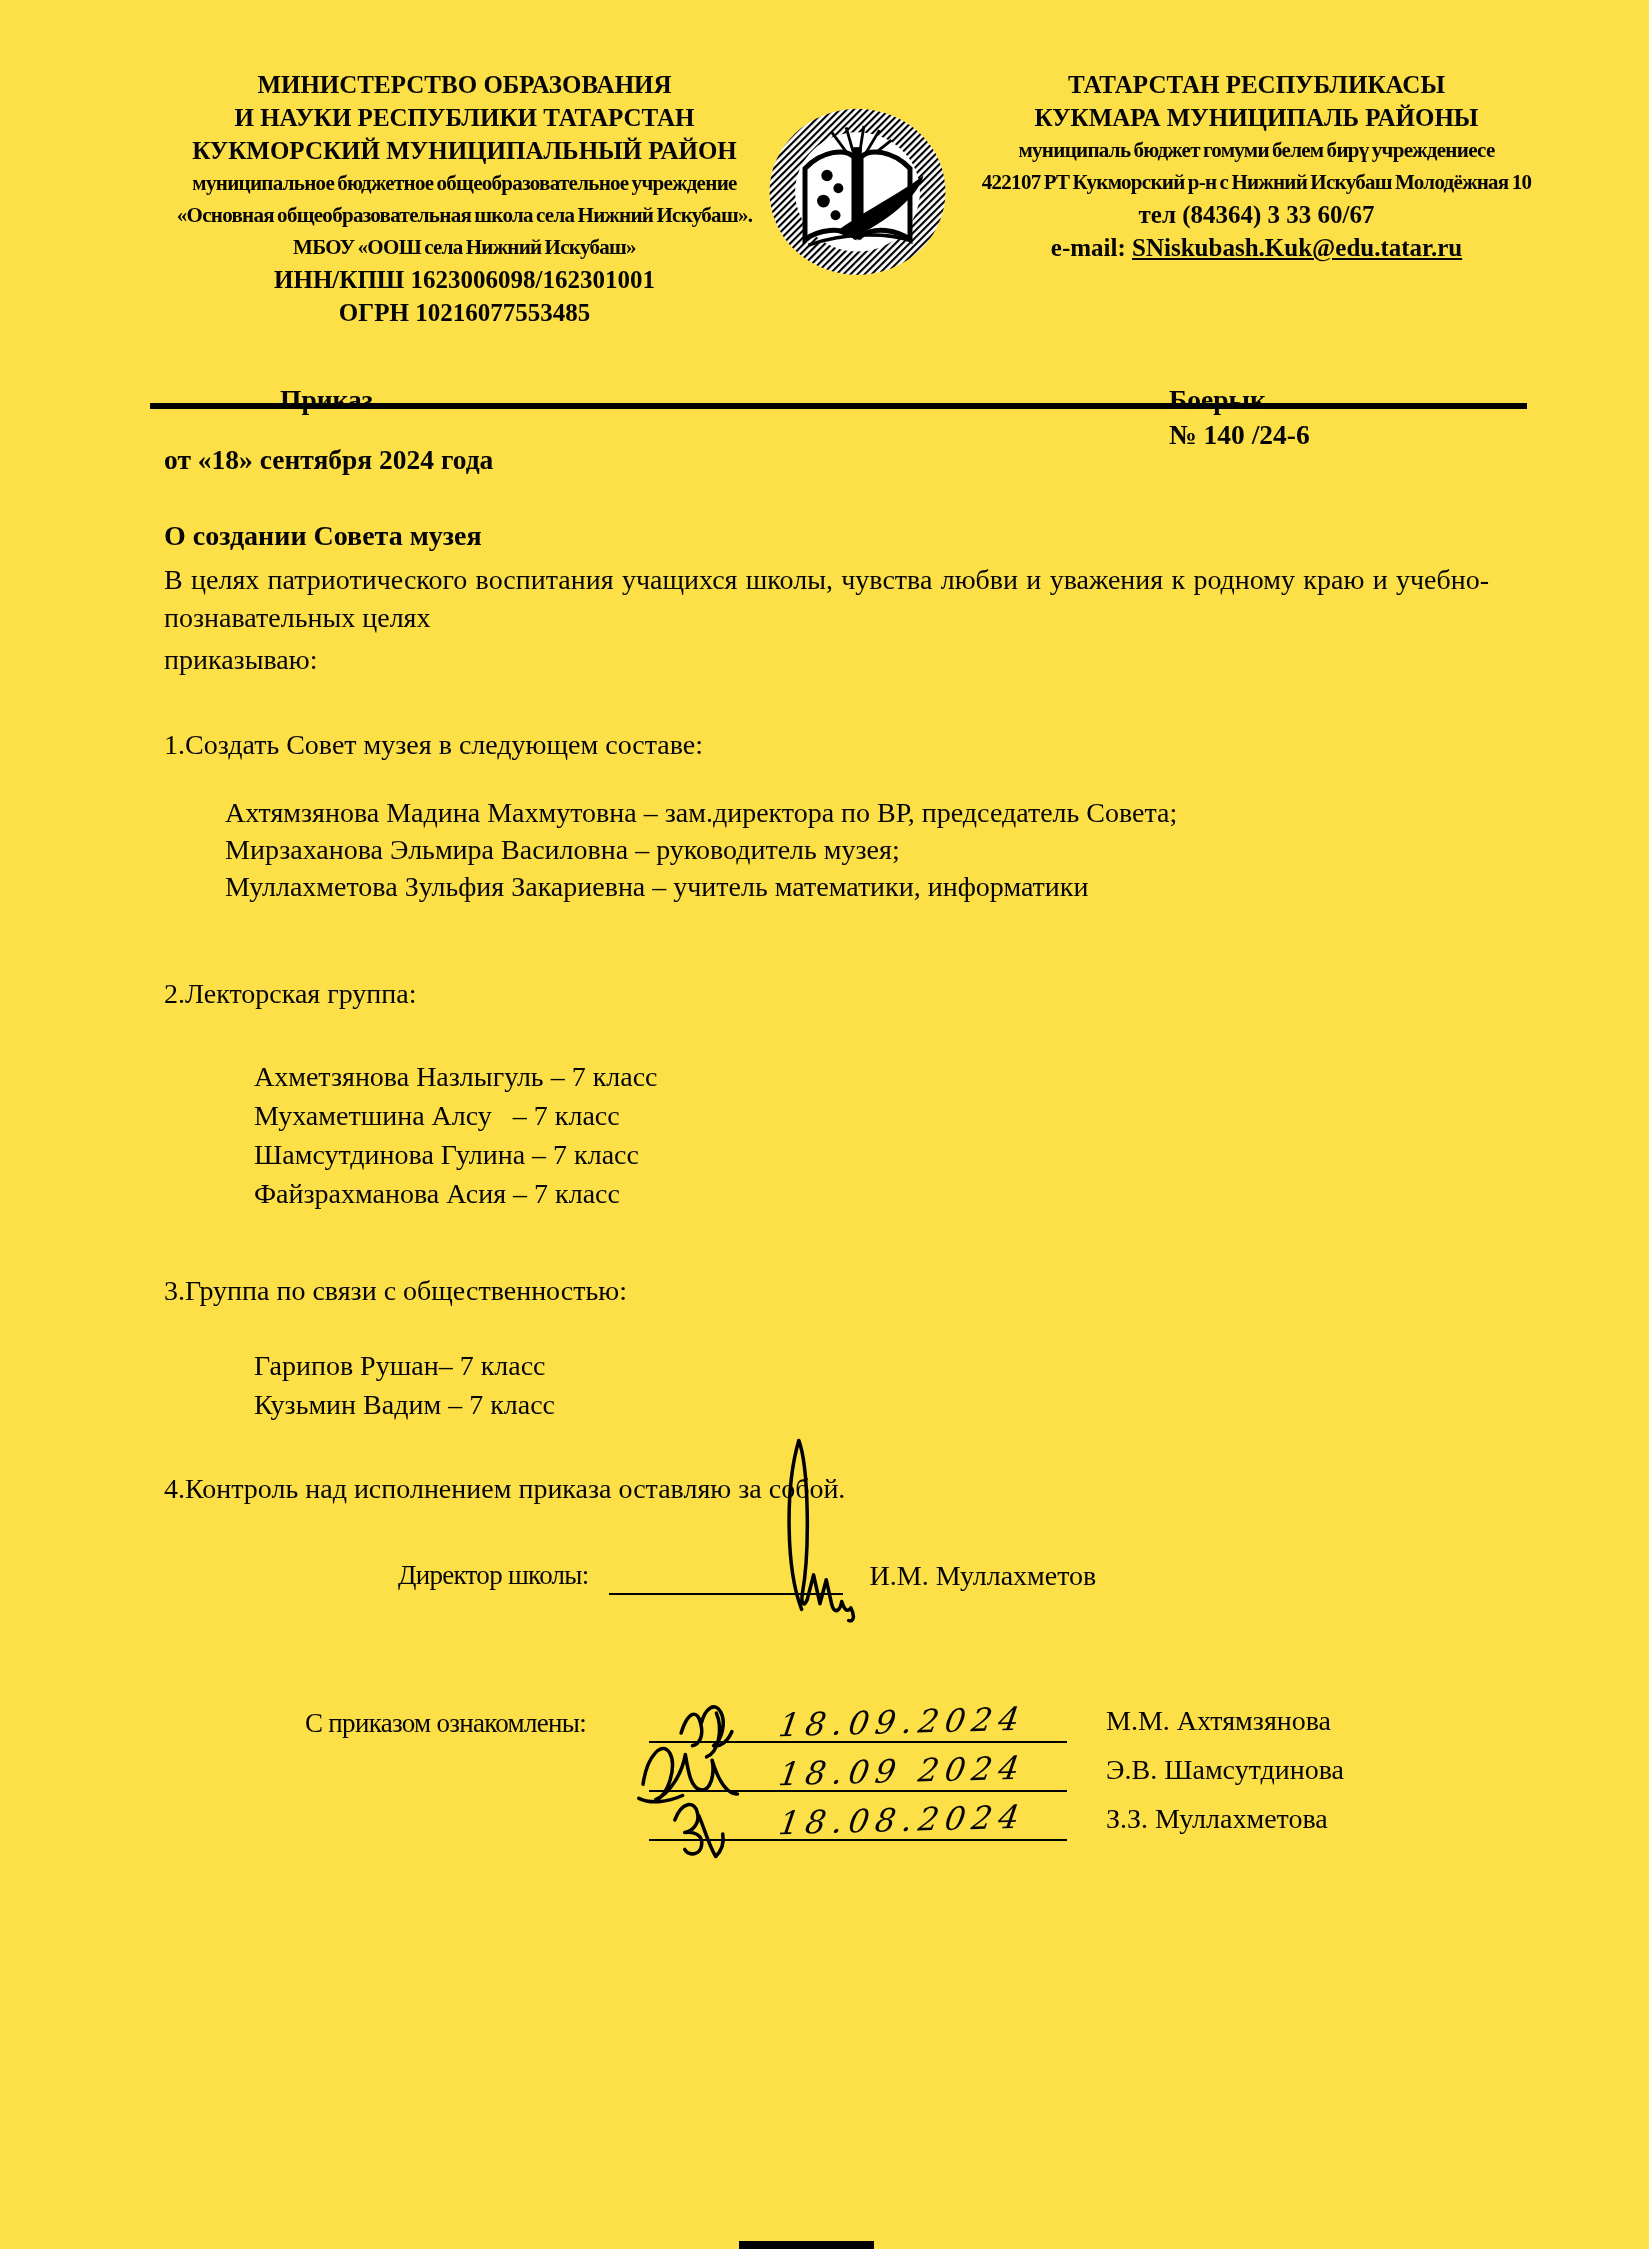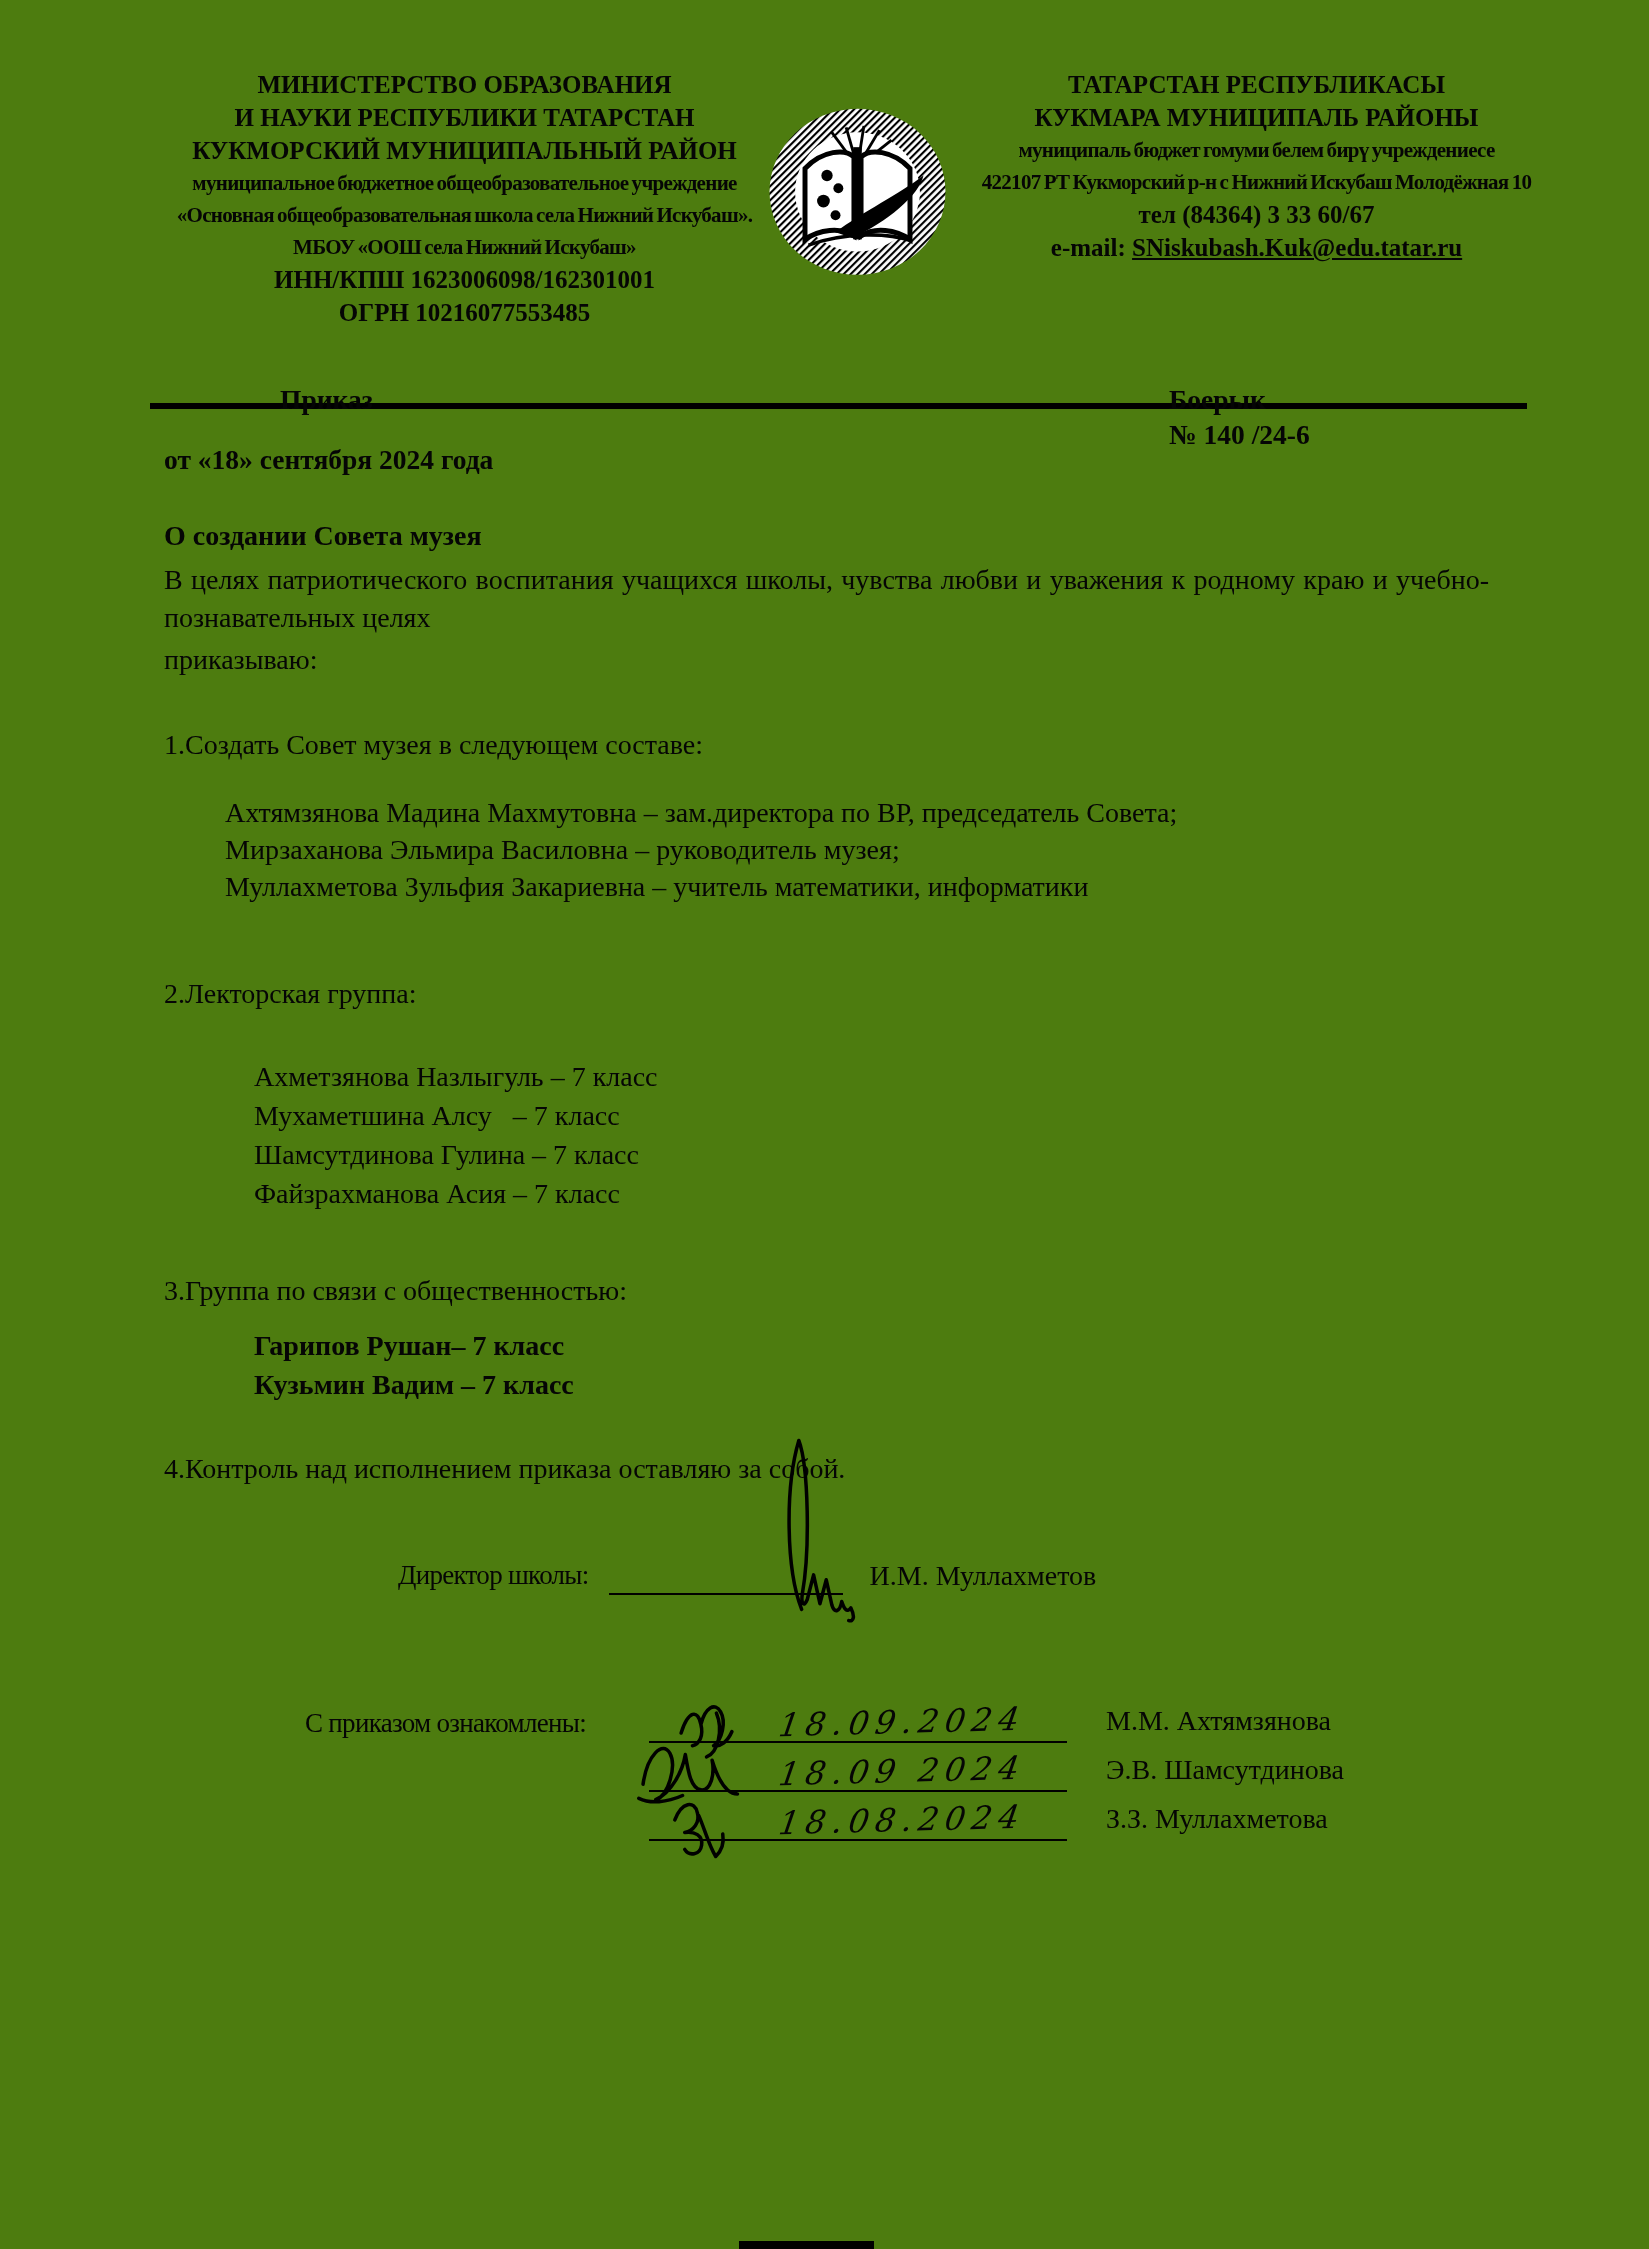--- a/index.html
+++ b/index.html
@@ -1,19 +1,19 @@
 <!DOCTYPE html>
 <html style="font-size:11.3px"><head>
 <meta charset="utf-8">
 <style>
   html,body{margin:0;padding:0;background:#e8e8e8;}
   #page{
     position:relative;
     width:1650px;height:2250px;
-    background:#4d7c0f;
+    background:#fde047;
     font-family:"Liberation Serif", serif;
     color:#050505;
     overflow:hidden;
   }
   .abs{position:absolute;}
   
   .org{text-align:center;font-weight:bold;white-space:nowrap;}
   .h-left{top:68px;left:143px;width:643px;}
   .h-right{top:68px;left:933px;width:647px;}
   .h-logo{top:104px;left:766px;width:183px;height:175px;}
@@ -30,21 +30,21 @@
   .content{top:518px;left:164px;width:1325px;font-size:28px;line-height:1.32;}
   .content p{margin:0;}
   .subject{font-weight:bold;}
   .purpose{margin-top:6.3px !important;text-align:justify;line-height:38px;}
   .decree{margin-top:5px !important;}
   .sec1{margin-top:48px !important;}
   .members-1{margin-top:30px;padding-left:61px;line-height:37px;}
   .sec2{margin-top:71px !important;}
   .members-2{margin-top:44px;padding-left:90px;line-height:39px;}
   .sec3{margin-top:60px !important;}
-  .members-3{margin-top:16px;padding-left:90px;line-height:39px;font-weight:bold;}
+  .members-3{margin-top:36px;padding-left:90px;line-height:39px;}
   .sec4{margin-top:47px !important;}
   
   .director{top:1556px;left:164px;display:flex;align-items:flex-end;}
   .dir-label{margin-left:234px;font-size:27px;letter-spacing:-0.7px;padding-bottom:4.2px;white-space:nowrap;}
   .dir-line{position:relative;margin-left:20px;width:234px;height:37px;border-bottom:2.1px solid #000;}
   .dir-name{margin-left:27px;font-size:28px;padding-bottom:2.8px;white-space:nowrap;}
   .big-sig{top:1432px;left:734px;}
   
   .ack{top:1694px;left:164px;display:flex;align-items:flex-start;}
   .ack-label{margin-left:141px;padding-top:14px;font-size:27px;letter-spacing:-0.7px;white-space:nowrap;}

